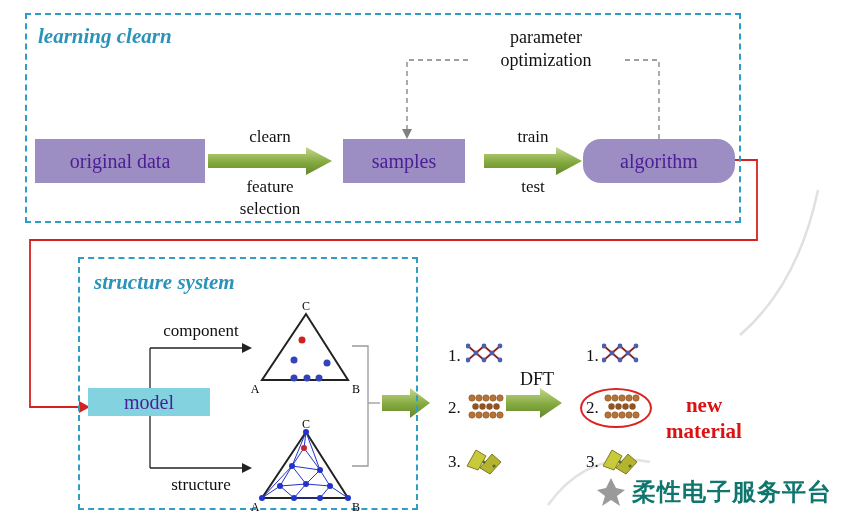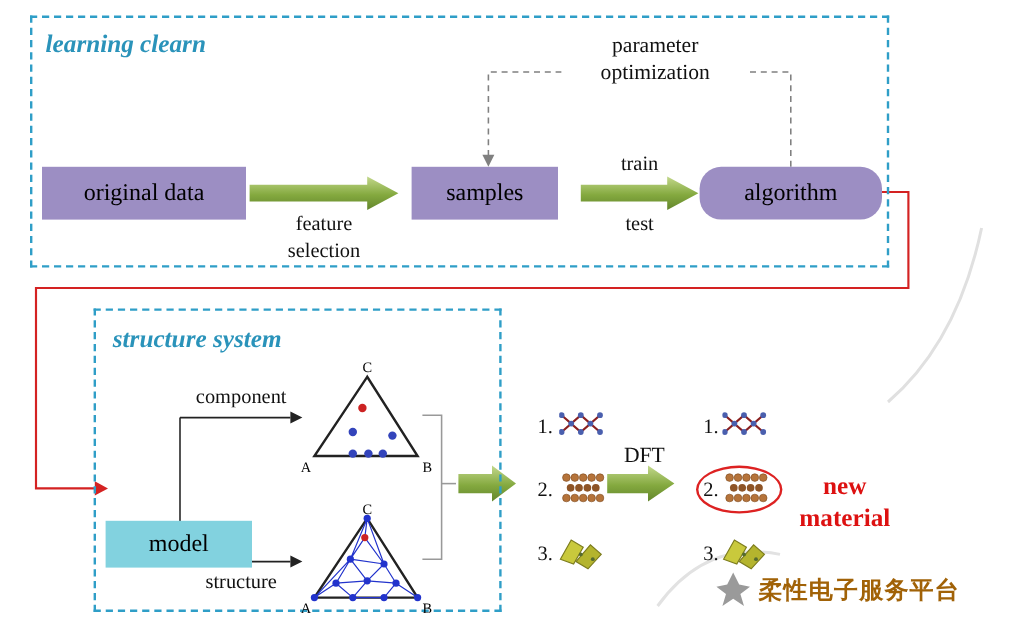--- a/index.html
+++ b/index.html
@@ -6,31 +6,31 @@
   #canvas{
     position:relative;width:842px;height:527px;background:#fff;overflow:hidden;
     font-family:"Liberation Serif","DejaVu Serif",serif;color:#111;
   }
   .abs{position:absolute;}
   .svg-layer{position:absolute;left:0;top:0;width:842px;height:527px;pointer-events:none;}
   .z0{z-index:0}.z1{z-index:1}.z2{z-index:2}.z3{z-index:3}
   .frame{border:2px dashed #2f9ec7;box-sizing:border-box;background:transparent;}
   .sys-title{font-style:italic;font-weight:bold;font-size:21px;color:#2a93ba;white-space:nowrap;}
   .box{display:flex;align-items:center;justify-content:center;box-sizing:border-box;
-       font-size:20px;color:#000000;text-align:center;}
+       font-size:20px;color:#4c1d95;text-align:center;}
   .box-purple{background:#9c8ec3;}
   .box-cyan{background:#82d2df;}
   .lbl{font-size:17px;color:#111;text-align:center;line-height:1.3;}
   .param{font-size:18px;background:#ffffff;padding:0 2px;}
   .num{font-size:17px;color:#111;}
   .new-material{font-size:21px;font-weight:600;color:#dd1111;text-align:center;line-height:1.25;}
   .ellipse{border:2px solid #dd2222;border-radius:50%;box-sizing:border-box;background:transparent;}
   .wm{display:flex;align-items:center;gap:6px;}
   .wm-text{font-family:"Liberation Sans","DejaVu Sans",sans-serif;font-weight:bold;
-           font-size:20px;color:#a16207;letter-spacing:1px;white-space:nowrap;}
+           font-size:24px;color:#0f766e;letter-spacing:1px;white-space:nowrap;}
   .mat{display:block;}
 </style>
 </head>
 <body>
 
 <div id="canvas">
 
   <svg class="svg-layer z0" viewBox="0 0 842 527">
     <path d="M 818 190 Q 798 285 740 335" stroke="#e0e0e0" stroke-width="2.5" fill="none"></path>
     <path d="M 548 505 Q 588 450 650 462" stroke="#e2e2e2" stroke-width="2.5" fill="none"></path>
@@ -66,33 +66,34 @@
     <polygon fill="url(#ga)" points="506,395 540,395 540,388 562,403 540,418 540,411 506,411"></polygon>
   </svg>
 
   <div class="abs frame z2" style="left:25px;top:13px;width:716px;height:210px;"></div>
   <div class="abs sys-title z2" style="left:38px;top:24px;">learning clearn</div>
 
   <div class="abs box box-purple z2" style="left:35px;top:139px;width:170px;height:44px;">original data</div>
   <div class="abs box box-purple z2" style="left:333px;top:139px;width:122px;height:44px;margin-left:10px;">samples</div>
   <div class="abs box box-purple z2" style="left:583px;top:139px;width:152px;height:44px;border-radius:18px;">algorithm</div>
 
+  <div class="abs lbl z2" style="left:218px;top:126px;width:104px;">clearn</div>
   <div class="abs lbl z2" style="left:213px;top:176px;width:114px;">
     <span style="display:block">feature</span>
     <span style="display:block">selection</span>
   </div>
   <div class="abs lbl z2" style="left:488px;top:126px;width:90px;">train</div>
   <div class="abs lbl z2" style="left:488px;top:176px;width:90px;">test</div>
 
   <div class="abs lbl param z2" style="left:468px;top:26px;width:152px;">parameter optimization</div>
 
   <div class="abs frame z2" style="left:78px;top:257px;width:340px;height:253px;"></div>
   <div class="abs sys-title z2" style="left:94px;top:270px;">structure system</div>
 
-  <div class="abs box box-cyan z2" style="left:88px;top:388px;width:122px;height:39px;margin-top:46px;">model</div>
+  <div class="abs box box-cyan z2" style="left:88px;top:388px;width:122px;height:28px;">model</div>
 
   <div class="abs lbl z2" style="left:146px;top:320px;width:110px;">component</div>
   <div class="abs lbl z2" style="left:146px;top:474px;width:110px;">structure</div>
 
   <svg class="abs z2" style="left:248px;top:300px;" width="116" height="100" viewBox="0 0 116 100">
     <path d="M 58 14 L 14 80 L 100 80 Z" stroke="#222" stroke-width="2" fill="none"></path>
     <text x="58" y="10" text-anchor="middle" font-size="12">C</text>
     <text x="7" y="93" text-anchor="middle" font-size="12">A</text>
     <text x="108" y="93" text-anchor="middle" font-size="12">B</text>
     <circle cx="54" cy="40" r="3.5" fill="#cc2222"></circle>

